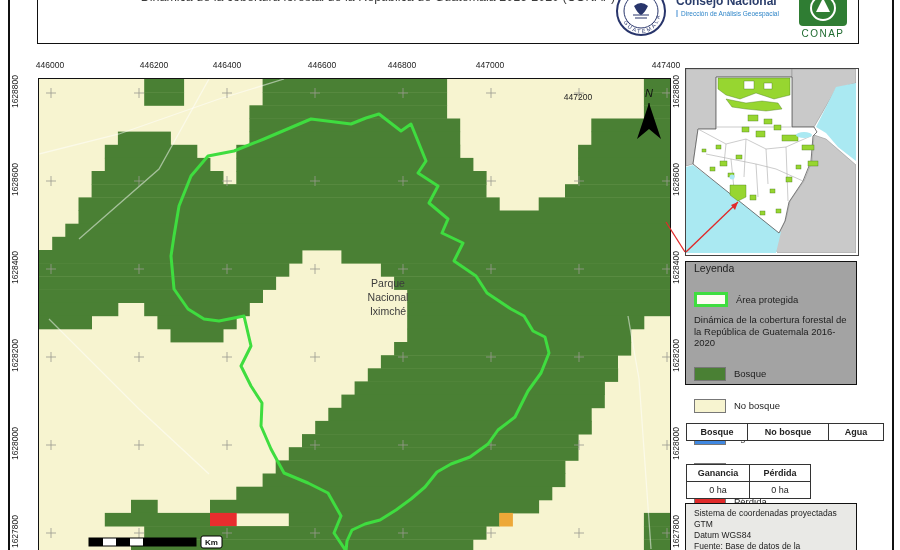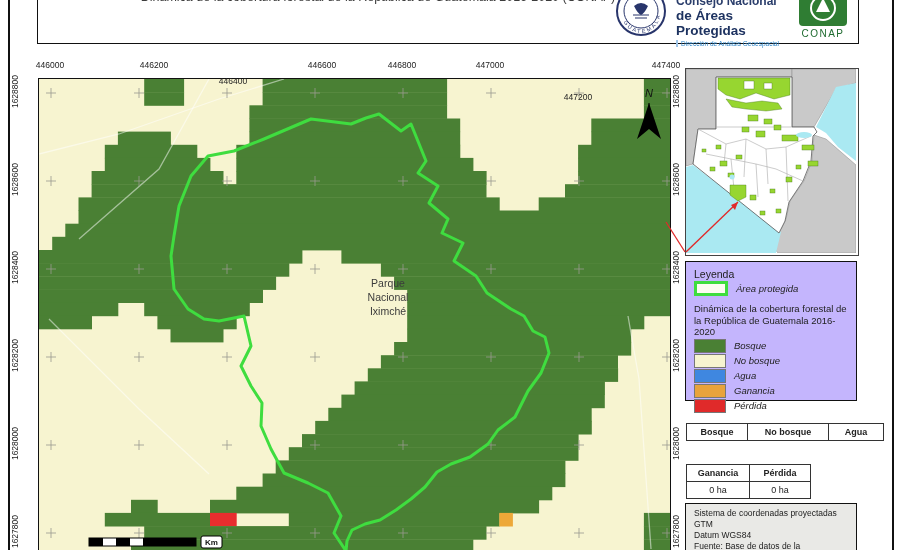--- a/index.html
+++ b/index.html
@@ -15,23 +15,23 @@
   .org2{font-size:13.5px;font-weight:bold;color:#1d3260;}
   .org3{font-size:6.5px;color:#2e85c8;border-left:2px solid #9fc5e8;padding-left:3px;margin-top:2px;}
   #seal{left:612px;top:-16px;}
   #conap-box{left:799px;top:-14px;width:48px;height:40px;background:#2f7d33;border-radius:4px;}
   #conap-label{left:797px;top:28px;width:52px;text-align:center;font-size:10px;font-weight:normal;color:#1e6b2f;letter-spacing:1.5px;}
   #map-frame{left:38px;top:78px;width:631px;height:472px;border:1.5px solid #111;background:#f7f4d0;overflow:hidden;}
   .xlab{position:absolute;top:60px;width:44px;text-align:center;font-size:8.5px;color:#222;}
   .ylab{position:absolute;writing-mode:vertical-rl;transform:rotate(180deg);font-size:8.5px;color:#222;}
   #inset-box{left:685px;top:68px;width:172px;height:186px;border:1px solid #444;background:#fff;}
   #leader-svg{left:658px;top:216px;width:30px;height:42px;}
-  #legend-box{left:685px;top:261px;width:172px;height:140px;background:#c4b5fd;border:1.2px solid #111;padding:6px 8px;box-sizing:border-box;}
+  #legend-box{left:685px;top:261px;width:172px;height:124px;background:#a3a3a3;border:1.2px solid #111;padding:0 8px;box-sizing:border-box;}
   #legend-title{font-size:10.5px;color:#222;}
-  .lg-row{display:flex;align-items:center;margin-top:1px;font-style:italic;}
+  .lg-row{display:flex;align-items:center;margin-top:18px;}
   .lg-swatch{width:30px;height:12px;border:1px solid #777;margin-right:8px;flex:none;}
   .lg-area-swatch{width:28px;height:9px;border:3px solid #3fdd3f;background:#fdfdf2;margin-right:8px;flex:none;}
   .lg-label{font-size:9.5px;color:#222;}
   #legend-subtitle{font-size:9.5px;color:#222;margin-top:7px;line-height:11.5px;}
   table{border-collapse:collapse;background:#fff;}
   td,th{border:1px solid #333;font-size:9px;padding:0 4px;height:16px;text-align:center;}
   th{font-weight:bold;}
   #table1{left:686px;top:423px;}
   #table2{left:686px;top:464px;}
   #info-box{left:685px;top:503px;width:172px;height:70px;background:#e9e9e6;border:1.2px solid #111;padding:4px 8px;box-sizing:border-box;}
@@ -54,21 +54,20 @@
   <circle cx="29" cy="27" r="17" fill="#fff" stroke="#28356b" stroke-width="1"></circle>
   <path d="M22 22 q7 -6 14 0 q-4 8 -7 9 q-3 -1 -7 -9z" fill="#28356b"></path>
   <path d="M21 31 h16 M23 34 h12" stroke="#28356b" stroke-width="1.2"></path>
   <defs>
       <path id="sealarc" d="M10 30 a19 19 0 0 0 38 0"></path>
     </defs>
   <text font-size="5.5" fill="#28356b" letter-spacing="2"><textPath href="#sealarc" startOffset="8">GUATEMALA</textPath></text>
 </svg>
 <div id="org-block" class="abs">
   <div class="org1">Consejo Nacional</div>
-  <div class="org2">de Áreas Protegidas</div>
   <div class="org3">Dirección de Análisis Geoespacial</div>
 </div>
 <div class="abs" id="conap-box">
   <svg width="48" height="40" viewBox="0 0 48 40">
     <circle cx="24" cy="22" r="12" fill="none" stroke="#fff" stroke-width="2"></circle>
     <path d="M24 12 l7 14 h-14 z" fill="#fff"></path>
   </svg>
 </div>
 <div class="abs" id="conap-label">CONAP</div>
 
@@ -217,21 +216,21 @@
       <rect x="77" y="459" width="14" height="8" fill="#000"></rect>
       <rect x="104" y="459" width="53" height="8" fill="#000"></rect>
       <rect x="162" y="457" width="21" height="12" rx="2" fill="#fff" stroke="#000" stroke-width="1"></rect>
       <text x="172.5" y="466" font-size="8" font-weight="bold" text-anchor="middle" fill="#111">Km</text>
     </g>
   </svg>
 </div>
 <div id="axis-labels">
     <div class="xlab abs" style="left: 28px;">446000</div>
     <div class="xlab abs" style="left: 132px;">446200</div>
-    <div class="xlab abs" style="left: 211px; margin-top: 16px;">446400</div>
+    <div class="xlab abs" style="left: 205px;">446400</div>
     <div class="xlab abs" style="left: 300px;">446600</div>
     <div class="xlab abs" style="left: 380px;">446800</div>
     <div class="xlab abs" style="left: 468px;">447000</div>
     <div class="xlab abs" style="left: 556px; margin-top: 32px;">447200</div>
     <div class="xlab abs" style="left: 644px;">447400</div>
     <div class="ylab abs" style="left: 10px; top: 75px;">1628800</div>
     <div class="ylab abs" style="left: 671px; top: 75px;">1628800</div>
     <div class="ylab abs" style="left: 10px; top: 163px;">1628600</div>
     <div class="ylab abs" style="left: 671px; top: 163px;">1628600</div>
     <div class="ylab abs" style="left: 10px; top: 251px;">1628400</div>

